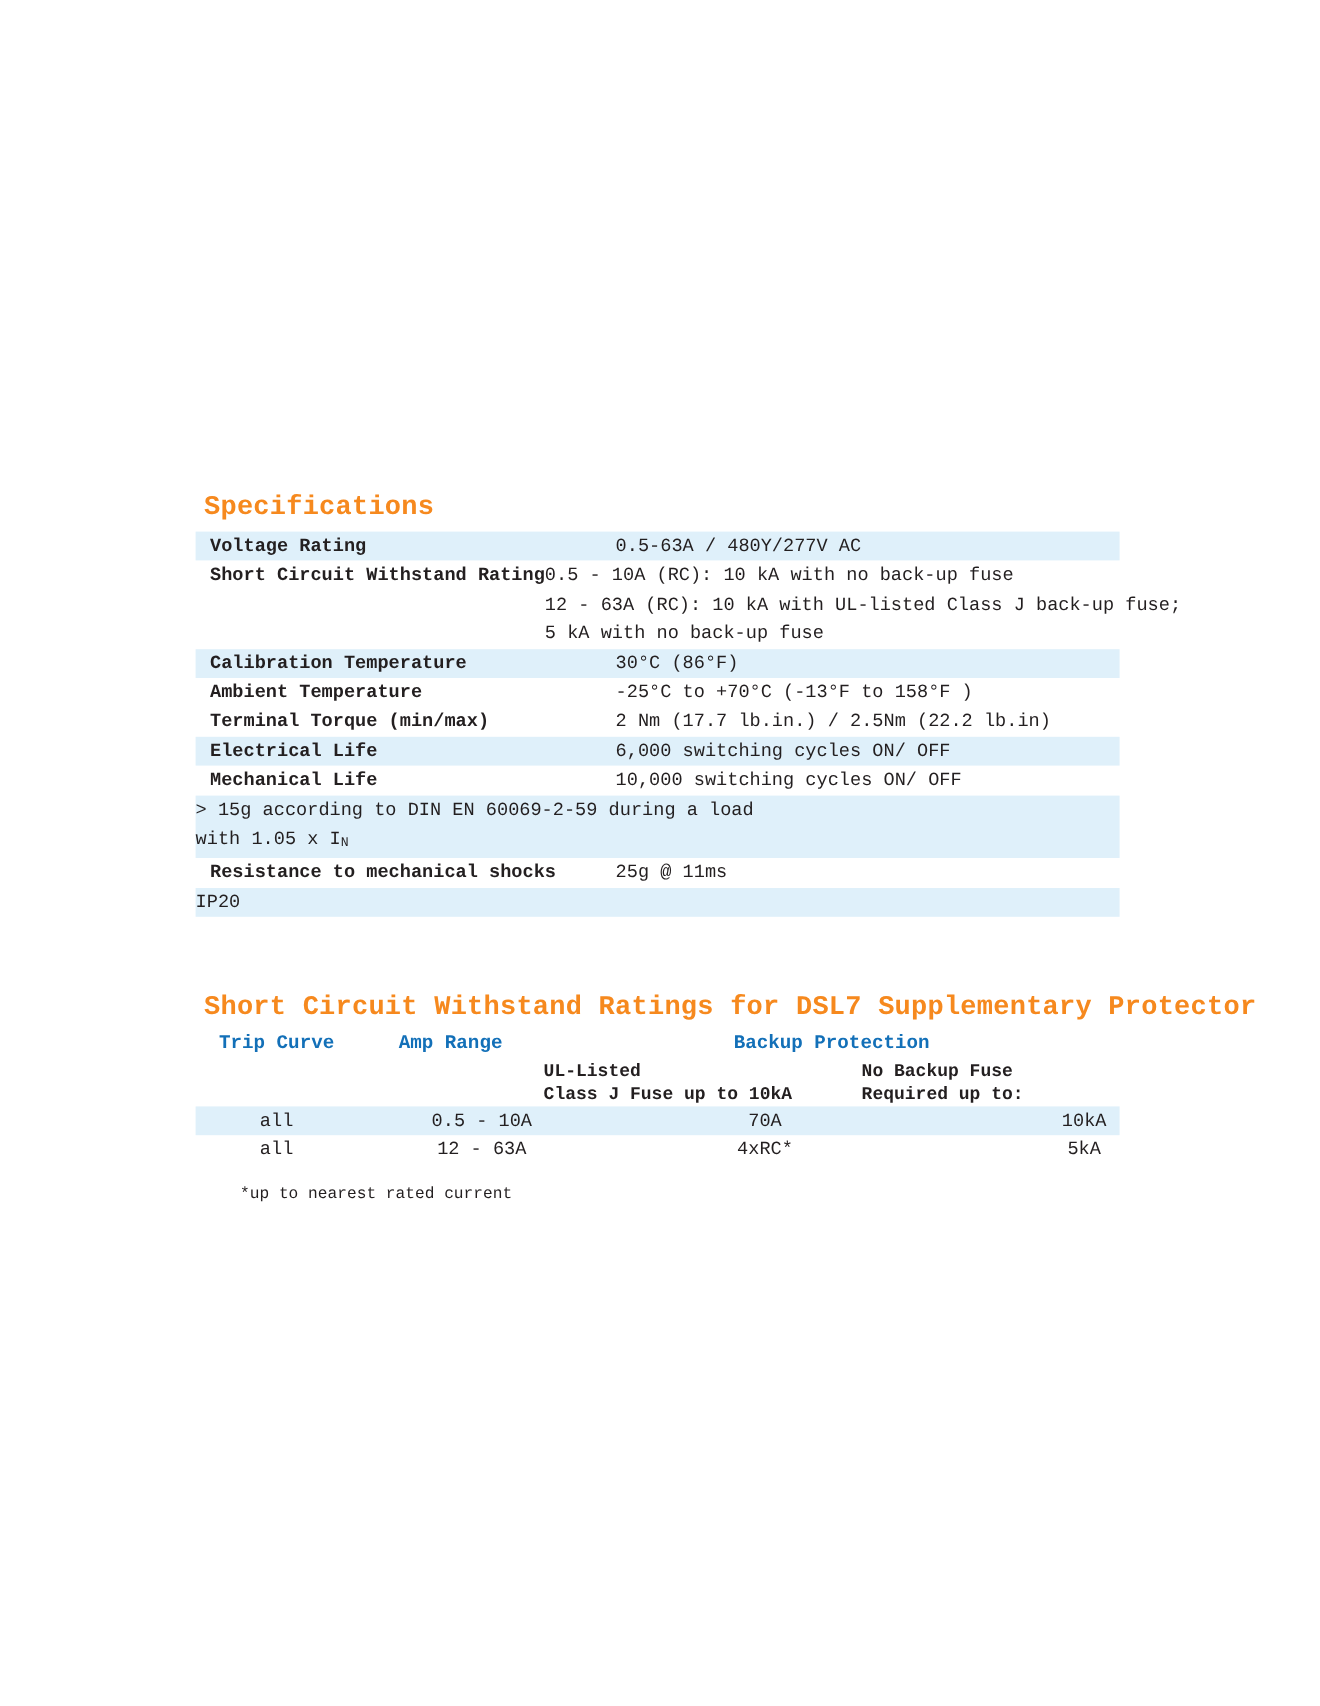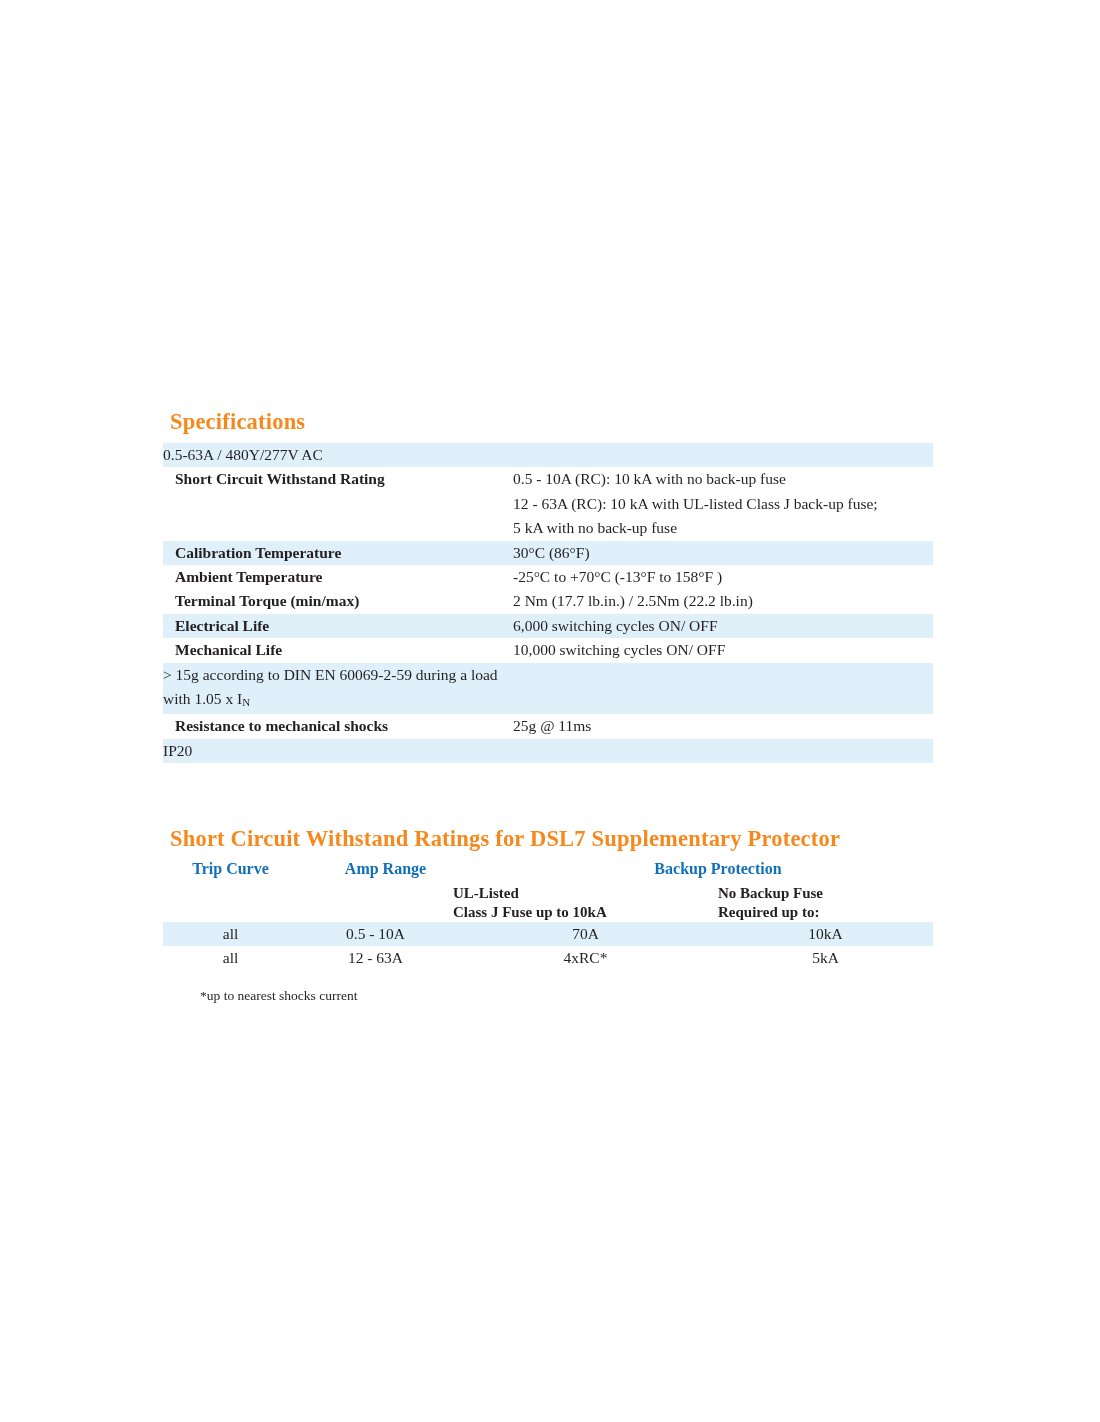--- a/index.html
+++ b/index.html
@@ -2,21 +2,21 @@
 <html style="--accent: #F6891E; --heading-blue: #1370B8; --row-blue: #DFF0FA; --text: #231F20;"><head>
 <meta charset="utf-8">
 <style>
   html, body { margin: 0; padding: 0; }
   body { background: #ffffff; }
   .page {
     position: relative;
     width: 1100px;
     height: 1422px;
     background: #ffffff;
-    font-family: Liberation Serif, serif;
+    font-family: Liberation Mono, monospace;
     color: var(--text, #231F20);
     overflow: hidden;
   }
   .section-heading {
     position: absolute;
     font-size: 22.5px;
     font-weight: 600;
     letter-spacing: 0.2px;
     color: var(--accent, #F6891E);
     white-space: nowrap;
@@ -50,38 +50,38 @@
   #sc-table {
     position: absolute;
     left: 163px;
     top: 858px;
     width: 770px;
   }
   .sc-grid {
     display: grid;
     grid-template-columns: 135px 155px 265px 215px;
   }
-  .sc-header-row { height: 26px; gap: 10px; }
+  .sc-header-row { height: 26px; }
   .sc-header-cell {
     text-align: center;
     font-weight: bold;
     font-size: 16px;
     line-height: 22px;
     color: var(--heading-blue, #1370B8);
     white-space: nowrap;
   }
   .span2 { grid-column: span 2; }
   .sc-subheader-cell {
     text-align: left;
     font-weight: bold;
     font-size: 15px;
     line-height: 19px;
     white-space: nowrap;
   }
-  .sc-row { height: 24px; }
+  .sc-row { height: 24px; gap: 26px; }
   .sc-row.shaded { background: var(--row-blue, #DFF0FA); }
   .sc-cell {
     text-align: center;
     font-size: 15.5px;
     line-height: 24px;
     white-space: nowrap;
   }
   #footnote {
     position: absolute;
     left: 200px;
@@ -93,20 +93,21 @@
 </head>
 <body>
 
 <div class="page">
 
   <div class="section-heading" id="spec-heading">Specifications</div>
 
   <div id="spec-table">
 
   <div class="spec-row shaded">
+        <div class="spec-label">Voltage Rating</div>
         <div class="spec-value">
           <div class="vline">0.5-63A / 480Y/277V AC</div>
         </div>
       </div>
       <div class="spec-row">
         <div class="spec-label">Short Circuit Withstand Rating</div>
         <div class="spec-value">
           <div class="vline">0.5 - 10A (RC): 10 kA with no back-up fuse</div>
           <div class="vline">12 - 63A (RC): 10 kA with UL-listed Class J back-up fuse;</div>
           <div class="vline">5 kA with no back-up fuse</div>
@@ -191,15 +192,15 @@
         </div>
         <div class="sc-grid sc-row">
           <div class="sc-cell">all</div>
           <div class="sc-cell">12 - 63A</div>
           <div class="sc-cell">4xRC*</div>
           <div class="sc-cell">5kA</div>
         </div>
       </div>
   </div>
 
-  <div id="footnote">*up to nearest shocks current</div>
+  <div id="footnote">*up to nearest rated current</div>
 
 </div>
 
 </body></html>

